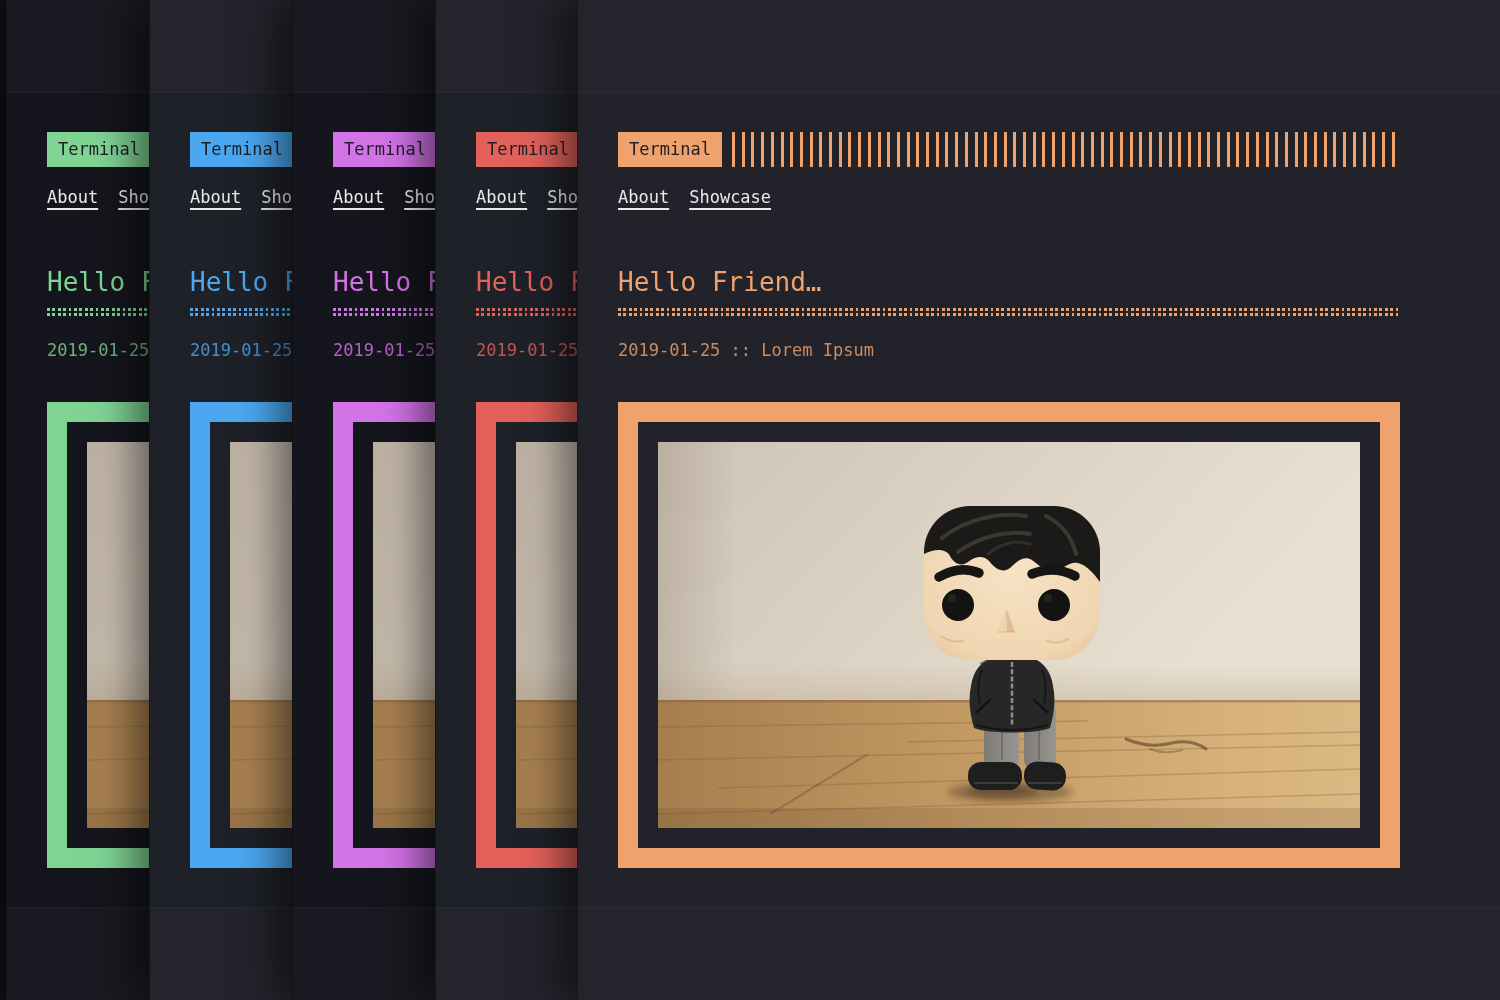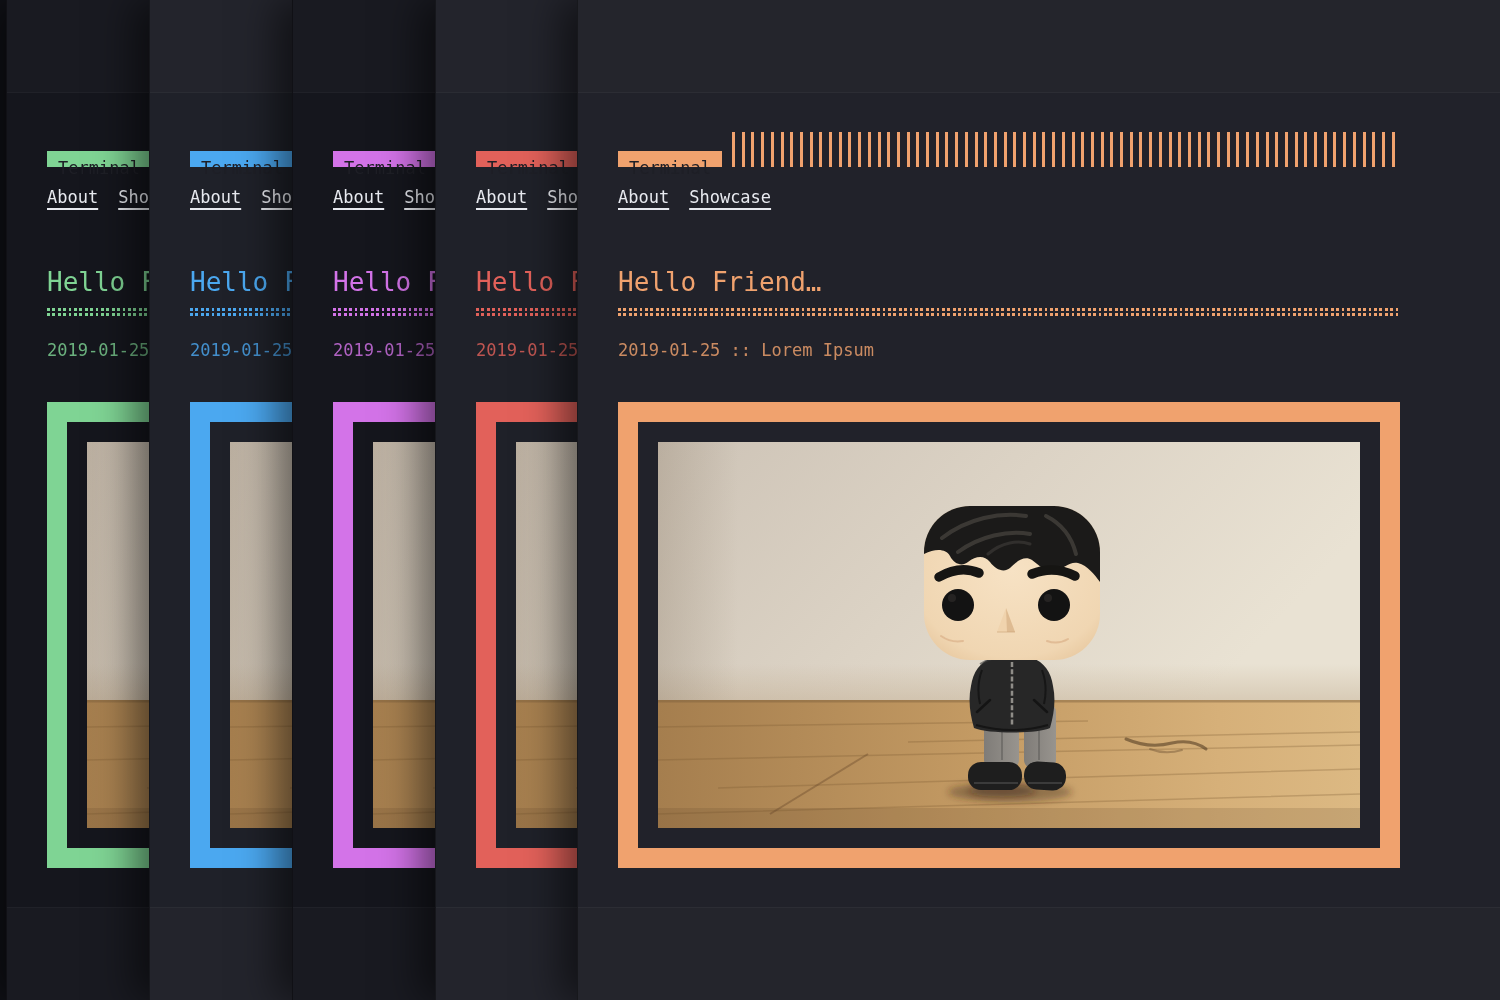--- a/index.html
+++ b/index.html
@@ -40,21 +40,20 @@
   .logo {
     display: block;
     background: var(--accent);
     color: #1e1f26;
     font-size: 17px;
     line-height: 35px;
     padding: 0 11px;
     text-decoration: none;
     white-space: nowrap;
     cursor: pointer;
-    margin-top: 19px;
   }
   .stripes {
     flex: 1;
     margin-left: 10px;
     height: 35px;
     background: repeating-linear-gradient(90deg,
       var(--accent) 0px, var(--accent) 3px,
       transparent 3px, transparent 9.7px);
   }
   .menu {

